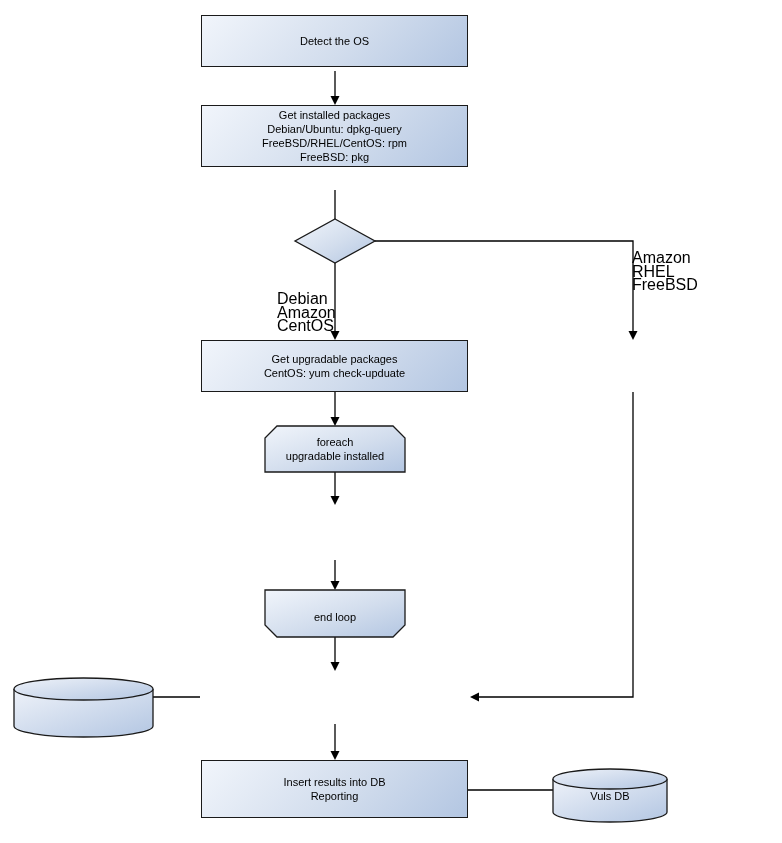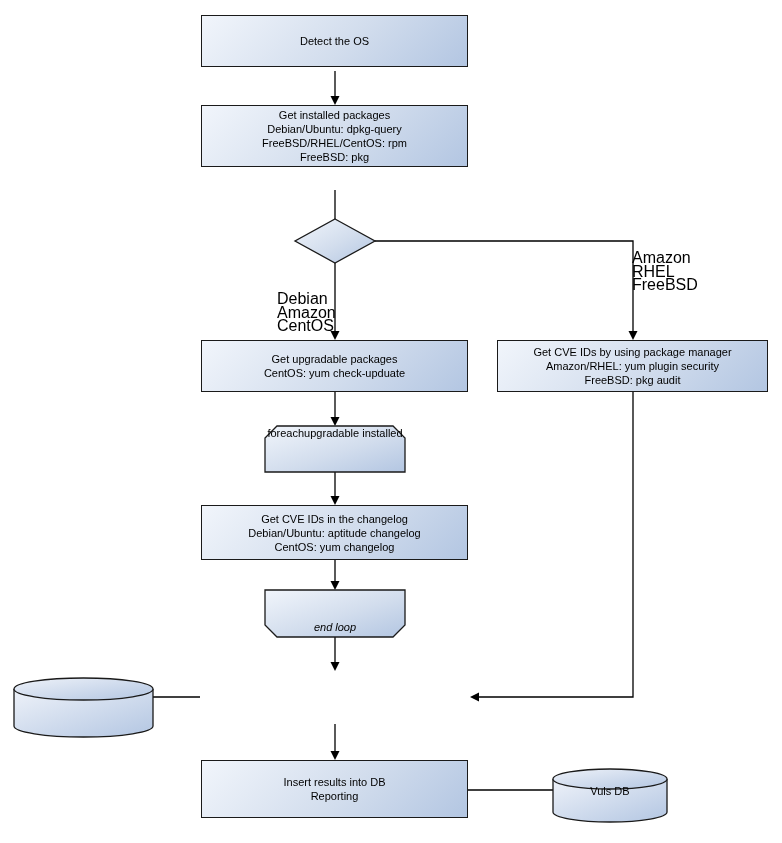--- a/index.html
+++ b/index.html
@@ -17,22 +17,22 @@
     box-sizing: border-box;
     border: 1.2px solid #1a1a1a;
     background: linear-gradient(135deg, #f1f5fb 0%, #d2dded 55%, #b3c6e2 100%);
     display: flex; flex-direction: column;
     align-items: center; justify-content: center;
     font-size: 11px; line-height: 14px;
     text-align: center; white-space: nowrap;
   }
   .shape-label {
     position: absolute;
-    display: flex; flex-direction: row;
-    align-items: flex-start; justify-content: center;
+    display: flex; flex-direction: column;
+    align-items: center; justify-content: center;
     font-size: 11px; line-height: 14px;
     text-align: center; white-space: nowrap;
     background: transparent; border: none;
   }
   .edge-label {
     position: absolute;
     font-size: 16px; line-height: 13.5px;
     white-space: nowrap;
   }
 </style>
@@ -107,38 +107,28 @@
     <span>Debian/Ubuntu: dpkg-query</span>
     <span>FreeBSD/RHEL/CentOS: rpm</span>
     <span>FreeBSD: pkg</span>
   </div>
 
   <div class="node" style="left:201px; top:340px; width:267px; height:52px;align-items:center;">
     <span>Get upgradable packages</span>
     <span>CentOS: yum check-upduate</span>
   </div>
 
-  <div class="node" style="left:497px; top:340px; width:271px; height:52px;">
-    <span>Get CVE IDs by using package manager</span>
-    <span>Amazon/RHEL: yum plugin security</span>
-    <span>FreeBSD: pkg audit</span>
-  </div>
 
   <div class="shape-label" style="left:265px; top:426px; width:140px; height:46px;">
     <span>foreach</span>
     <span>upgradable installed</span>
   </div>
 
-  <div class="node" style="left:201px; top:505px; width:267px; height:55px;">
-    <span>Get CVE IDs in the changelog</span>
-    <span>Debian/Ubuntu: aptitude changelog</span>
-    <span>CentOS: yum changelog</span>
-  </div>
 
-  <div class="shape-label" style="left:265px; top:620px; width:140px; height:37px;font-style:italic;">
+  <div class="shape-label" style="left:265px; top:598px; width:140px; height:37px;">
     <span>end loop</span>
   </div>
 
 
   <div class="node" style="left:201px; top:760px; width:267px; height:58px;justify-content:center;">
     <span>Insert results into DB</span>
     <span>Reporting</span>
   </div>
 
 

